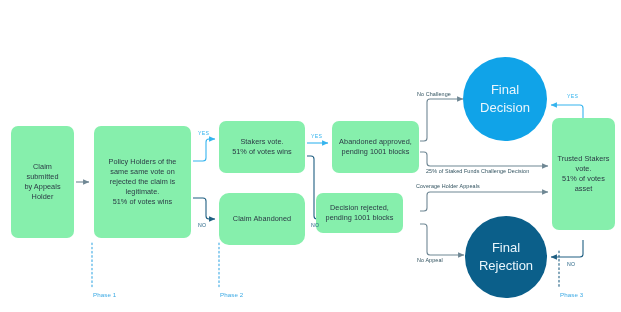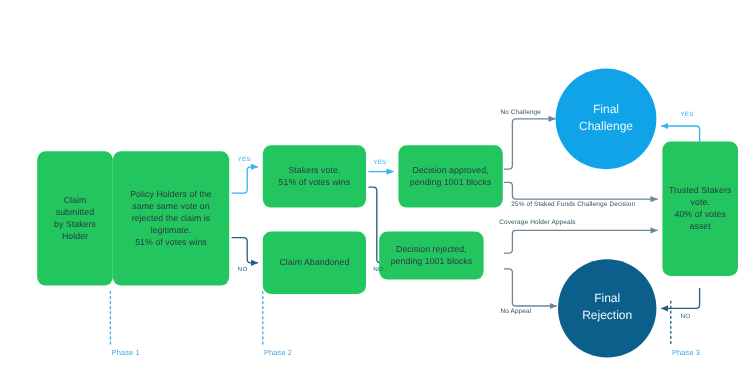--- a/index.html
+++ b/index.html
@@ -23,37 +23,37 @@
     height: 312px;
   }
   .node {
     position: absolute;
     box-sizing: border-box;
     display: flex;
     align-items: center;
     justify-content: center;
     text-align: center;
     border-radius: 7px;
-    background: #22c55e;
+    background: #86efac;
     color: #2b3a45;
     font-size: 7.3px;
     line-height: 1.38;
     letter-spacing: 0.05px;
     padding: 2px 4px;
   }
   .circle {
     position: absolute;
     box-sizing: border-box;
     display: flex;
     align-items: center;
     justify-content: center;
     text-align: center;
     border-radius: 50%;
     color: #eaf6fd;
-    font-size: 10px;
+    font-size: 13px;
     line-height: 1.4;
   }
   .c-approval { background: #10a3e8; }
   .c-rejection { background: #0b5f8a; }
   .edge-label {
     position: absolute;
     font-size: 5.4px;
     letter-spacing: 0.1px;
     white-space: nowrap;
     color: #31525f;
@@ -134,25 +134,25 @@
       <path d="M92,243 L92,288" stroke="#3aa9e4" stroke-width="1.1" fill="none" stroke-dasharray="1.6 2.6" stroke-linecap="round"></path>
     </g>
     <g>
       <path d="M219,243 L219,288" stroke="#3aa9e4" stroke-width="1.1" fill="none" stroke-dasharray="1.6 2.6" stroke-linecap="round"></path>
     </g>
     <g>
       <path d="M559,251 L559,288" stroke="#1f5f82" stroke-width="1.1" fill="none" stroke-dasharray="1.6 2.6" stroke-linecap="round"></path>
     </g>
   </svg>
 
-  <div class="node" style="left:11px; top:126px; width:63px; height:112px;margin-left:20px;">
+  <div class="node" style="left:11px; top:126px; width:63px; height:112px;">
     <span>
       <span>Claim</span><br>
       <span>submitted</span><br>
-      <span>by Stakers</span><br>
+      <span>by Appeals</span><br>
       <span>Holder</span>
     </span>
   </div>
 
   <div class="node" style="left:94px; top:126px; width:97px; height:112px;">
     <span>
       <span>Policy Holders of the</span><br>
       <span>same same vote on</span><br>
       <span>rejected the claim is</span><br>
       <span>legitimate.</span><br>
@@ -160,51 +160,51 @@
     </span>
   </div>
 
   <div class="node" style="left:219px; top:121px; width:86px; height:52px;">
     <span>
       <span>Stakers vote.</span><br>
       <span>51% of votes wins</span>
     </span>
   </div>
 
-  <div class="node" style="left:219px; top:193px; width:86px; height:52px;">
+  <div class="node" style="left:219px; top:193px; width:86px; height:52px;border-radius:10px;">
     <span>Claim Abandoned</span>
   </div>
 
   <div class="node" style="left:332px; top:121px; width:87px; height:52px;">
     <span>
-      <span>Decision approved,</span><br>
+      <span>Abandoned approved,</span><br>
       <span>pending 1001 blocks</span>
     </span>
   </div>
 
   <div class="node" style="left:316px; top:193px; width:87px; height:40px;">
     <span>
       <span>Decision rejected,</span><br>
       <span>pending 1001 blocks</span>
     </span>
   </div>
 
   <div class="node" style="left:552px; top:118px; width:63px; height:112px;">
     <span>
       <span>Trusted Stakers</span><br>
       <span>vote.</span><br>
-      <span>40% of votes</span><br>
+      <span>51% of votes</span><br>
       <span>asset</span>
     </span>
   </div>
 
   <div class="circle c-approval" style="left:463px; top:57px; width:84px; height:84px;">
     <span>
       <span>Final</span><br>
-      <span>Challenge</span>
+      <span>Decision</span>
     </span>
   </div>
 
   <div class="circle c-rejection" style="left:465px; top:216px; width:82px; height:82px;">
     <span>
       <span>Final</span><br>
       <span>Rejection</span>
     </span>
   </div>
 

